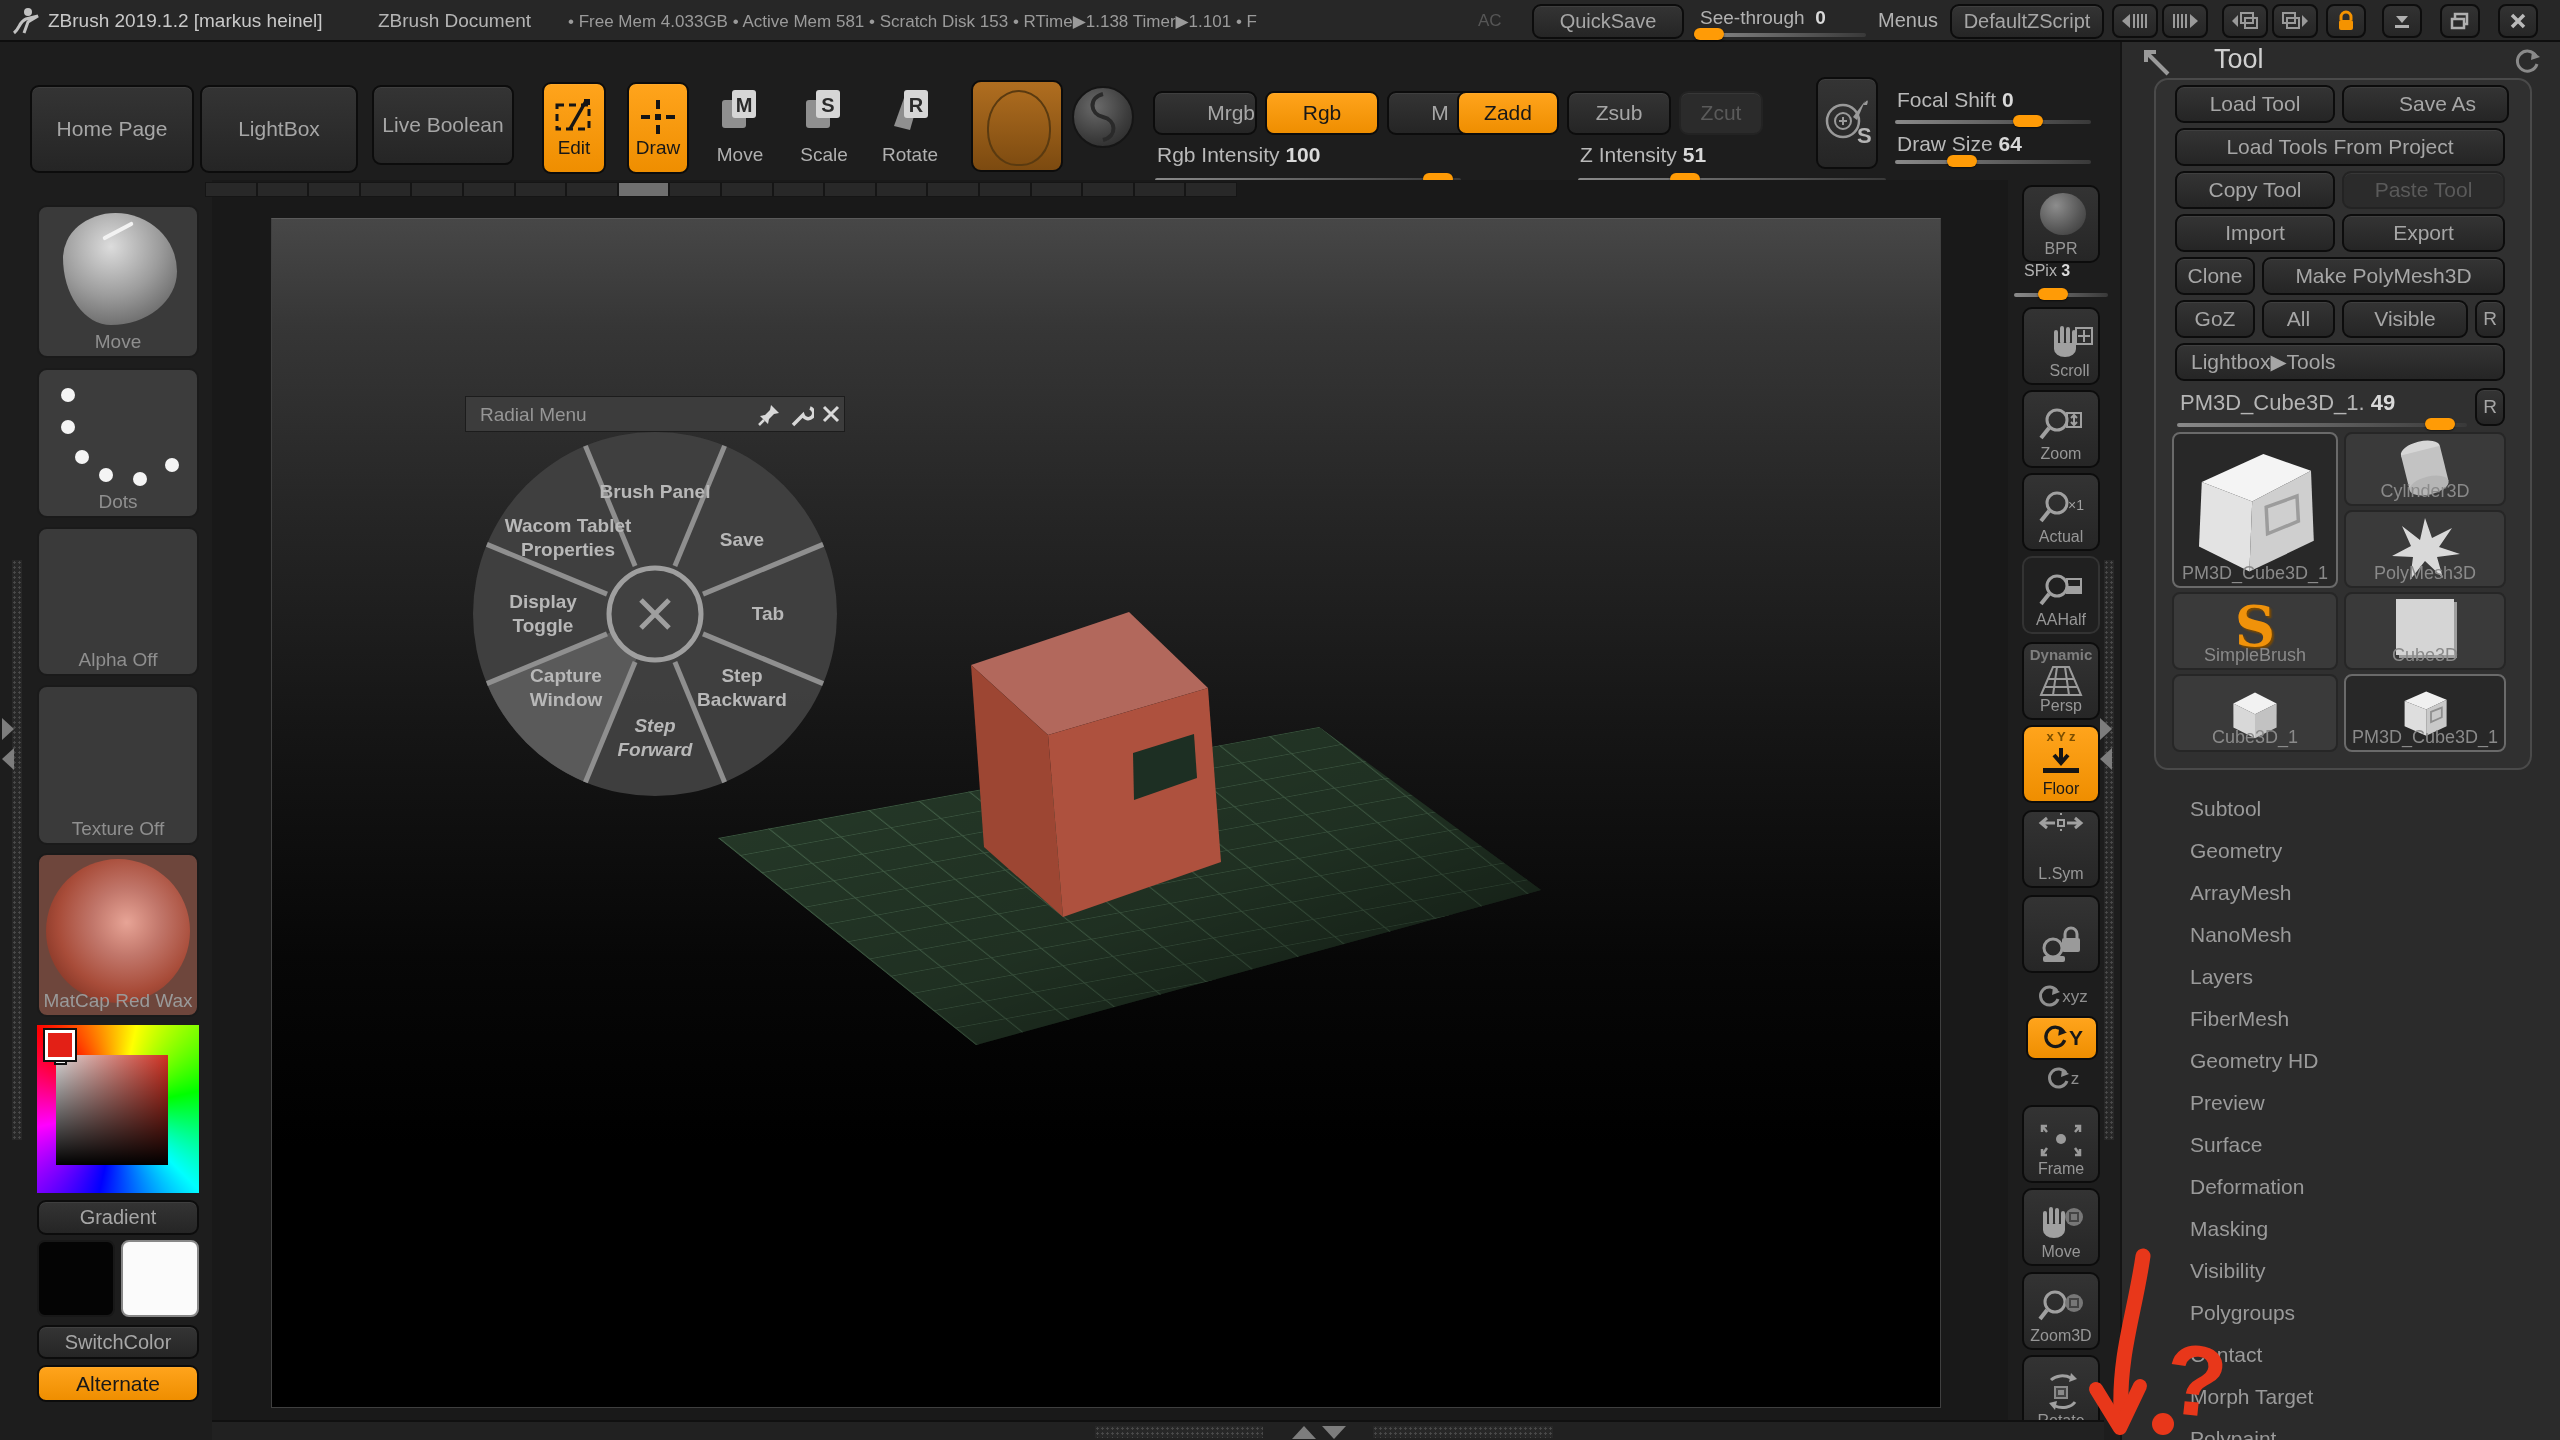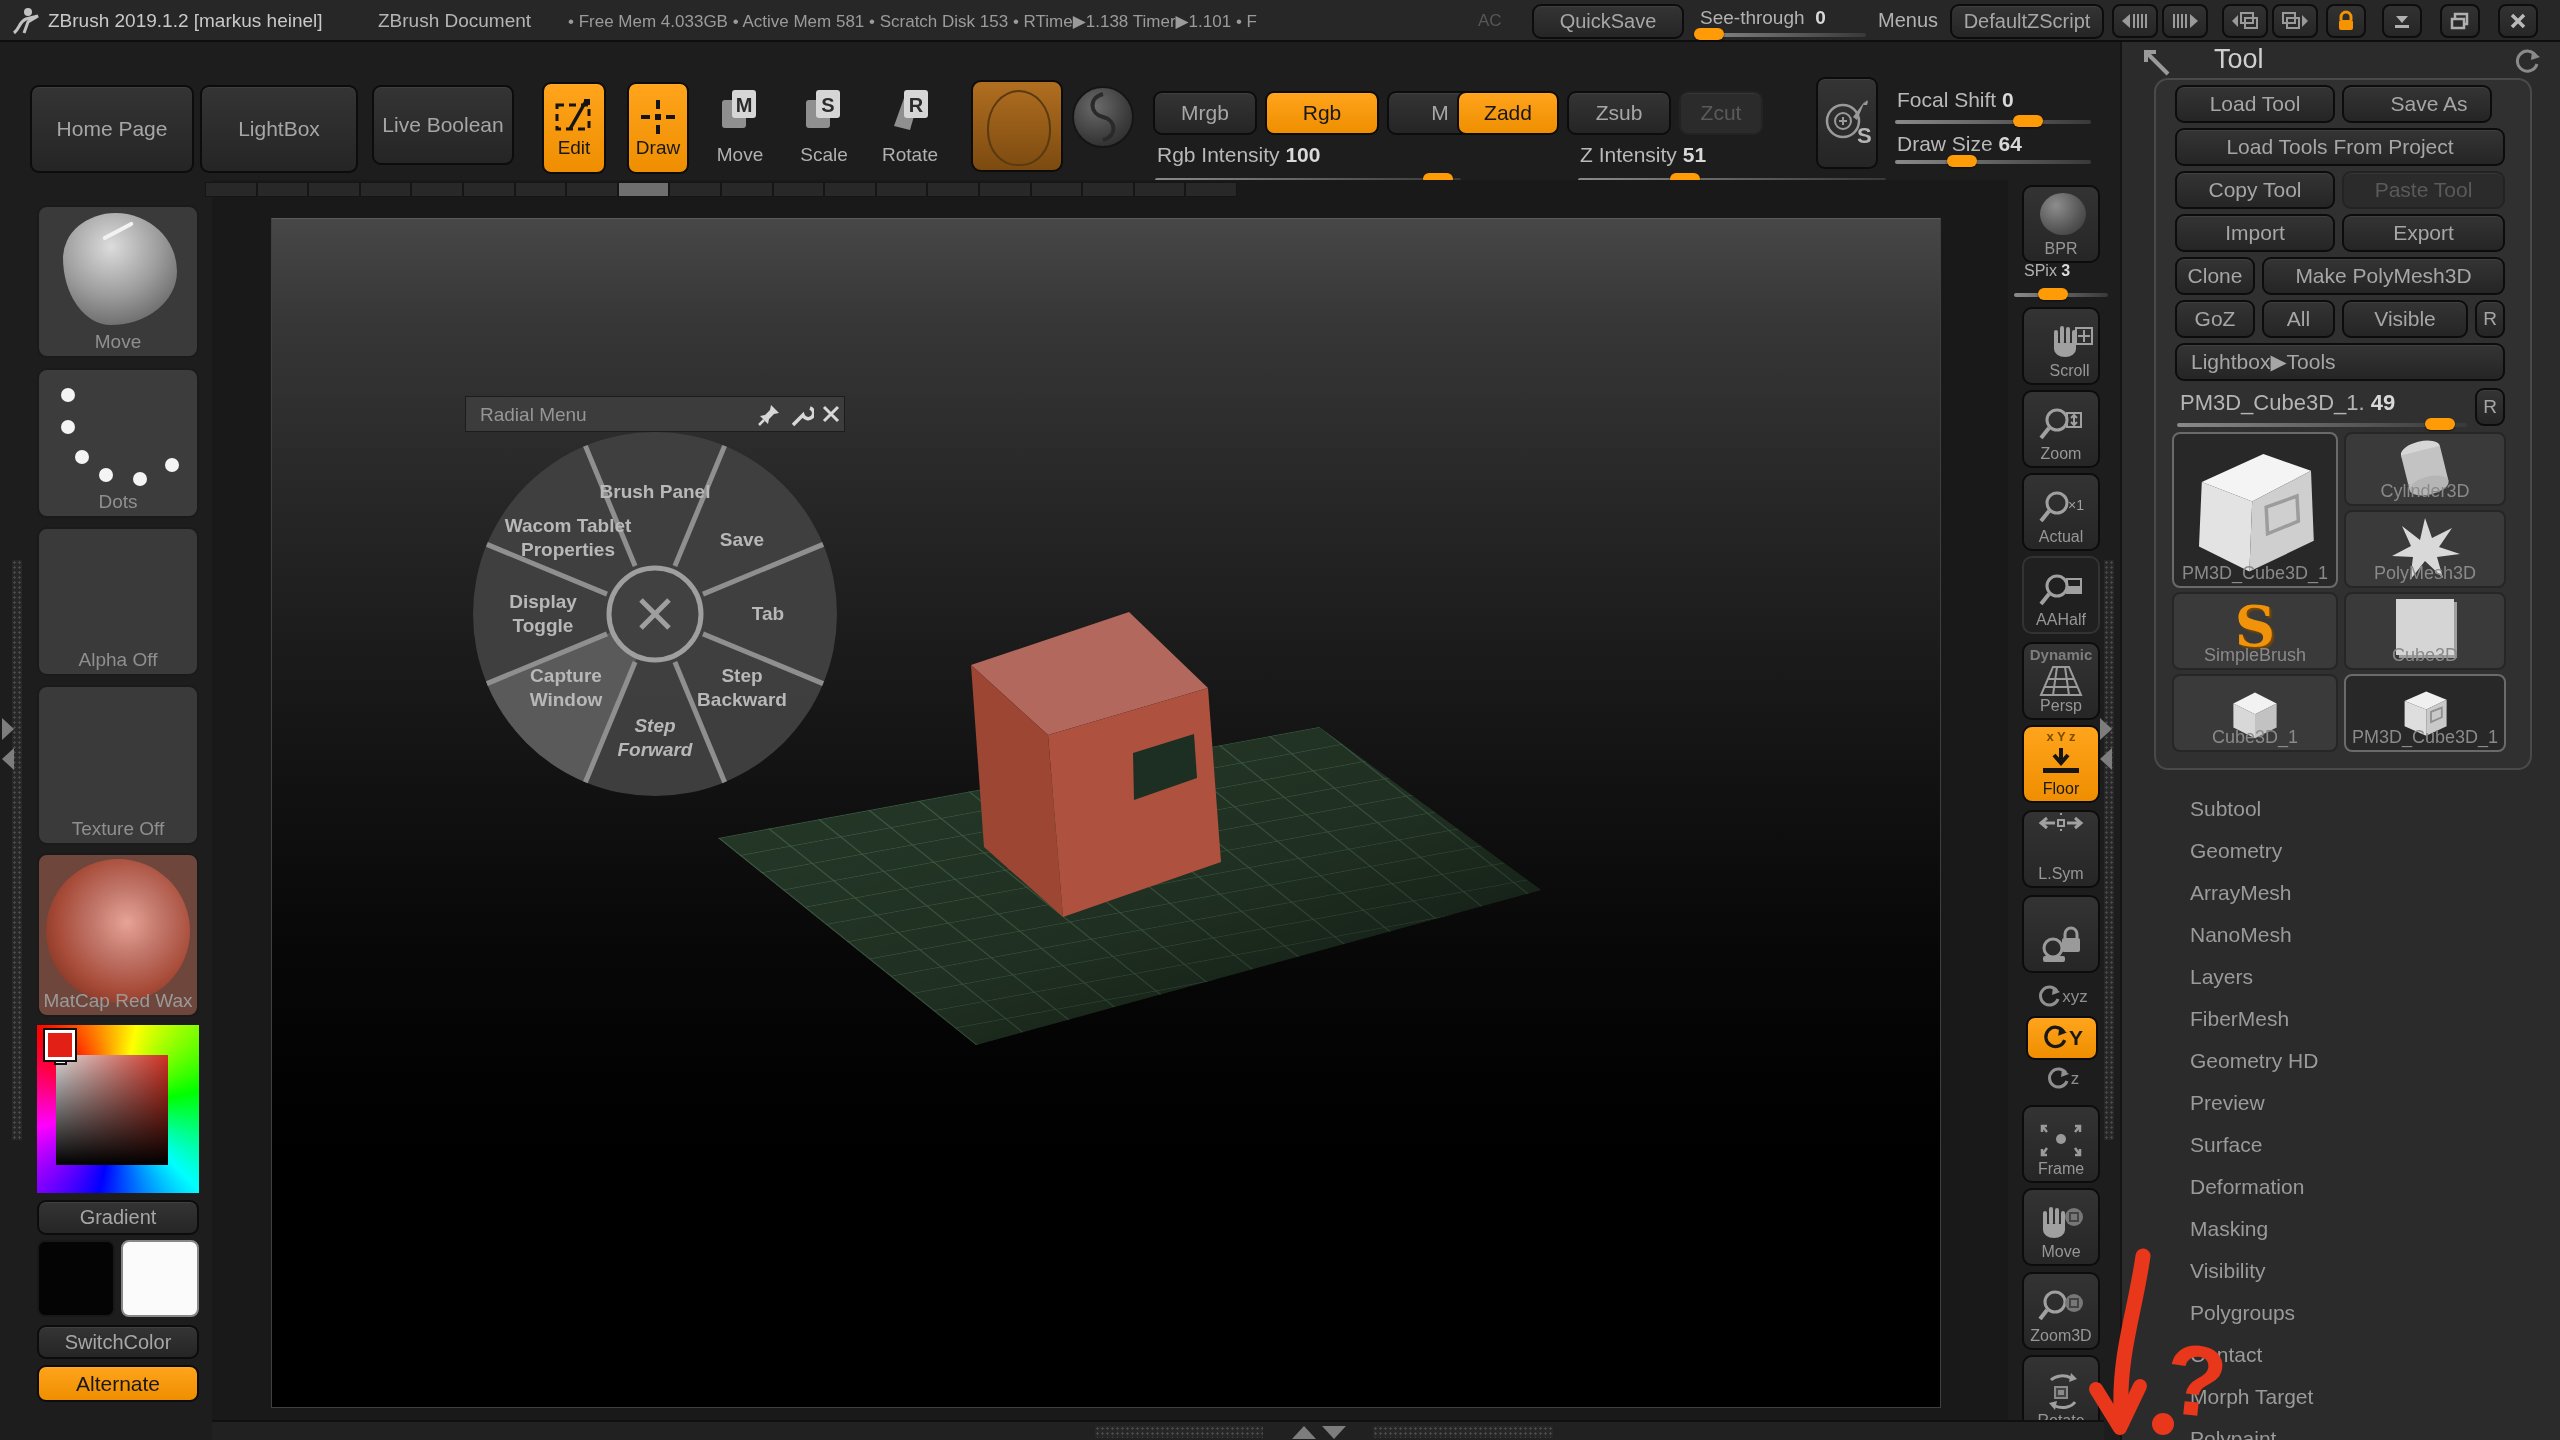--- a/index.html
+++ b/index.html
@@ -203,21 +203,21 @@
 
     <div class="abs" style="left:971px;top:38px;width:92px;height:92px;border-radius:10px;background:linear-gradient(#b06e20,#7c4a10);border:2px solid #0c0c0c;box-sizing:border-box;">
       <span class="abs" style="left:14px;top:8px;width:60px;height:72px;border:2px solid #5a3a10;border-radius:50% 50% 46% 46%;"></span>
     </div>
     <div class="abs" style="left:1072px;top:44px;width:58px;height:58px;border-radius:50%;background:radial-gradient(circle at 38% 32%,#6a6a6a,#3c3c3c 60%,#242424);border:2px solid #151515;">
       <span><svg width="58" height="58" viewBox="0 0 58 58">
             <path d="M29 6 C14 10 16 26 29 29 C42 32 44 48 29 52" fill="none" stroke="#2a2a2a" stroke-width="4"></path>
           </svg></span>
     </div>
 
-    <div class="btn" style="left:1153px;top:49px;width:104px;height:44px;">
+    <div class="btn" style="left:1153px;top:49px;width:104px;height:44px;justify-content:flex-end;">
         <span>Mrgb</span>
       </div>
     <div class="btn or" style="left:1265px;top:49px;width:114px;height:44px;">
         <span>Rgb</span>
       </div>
     <div class="btn" style="left:1387px;top:49px;width:106px;height:44px;">
         <span>M</span>
       </div>
     <span class="lbl" style="left:1157px;top:101px;font-size:21px;color:#b9b9b9;">
       <span>Rgb Intensity</span> <span class="val">100</span></span>
@@ -599,21 +599,21 @@
           <polygon points="18,3 26,9 17,12" fill="#8a8a8a"></polygon>
         </svg>
       </span>
 
     <div class="abs" style="left:32px;top:36px;width:378px;height:692px;border:2px solid #4a4a4a;border-radius:14px;background:#303030;box-sizing:border-box;"></div>
   </div>
 
   <div class="btn" style="left:2175px;top:85px;width:160px;height:38px;">
       <span>Load Tool</span>
     </div>
-  <div class="btn" style="left:2342px;top:85px;width:150px;height:38px;padding-left:24px;">
+  <div class="btn" style="left:2342px;top:85px;width:167px;height:38px;padding-left:24px;">
       <span>Save As</span>
     </div>
   <div class="btn" style="left:2175px;top:128px;width:330px;height:38px;">
       <span>Load Tools From Project</span>
     </div>
   <div class="btn" style="left:2175px;top:171px;width:160px;height:38px;">
       <span>Copy Tool</span>
     </div>
   <div class="btn dis" style="left:2342px;top:171px;width:163px;height:38px;">
       <span>Paste Tool</span>

